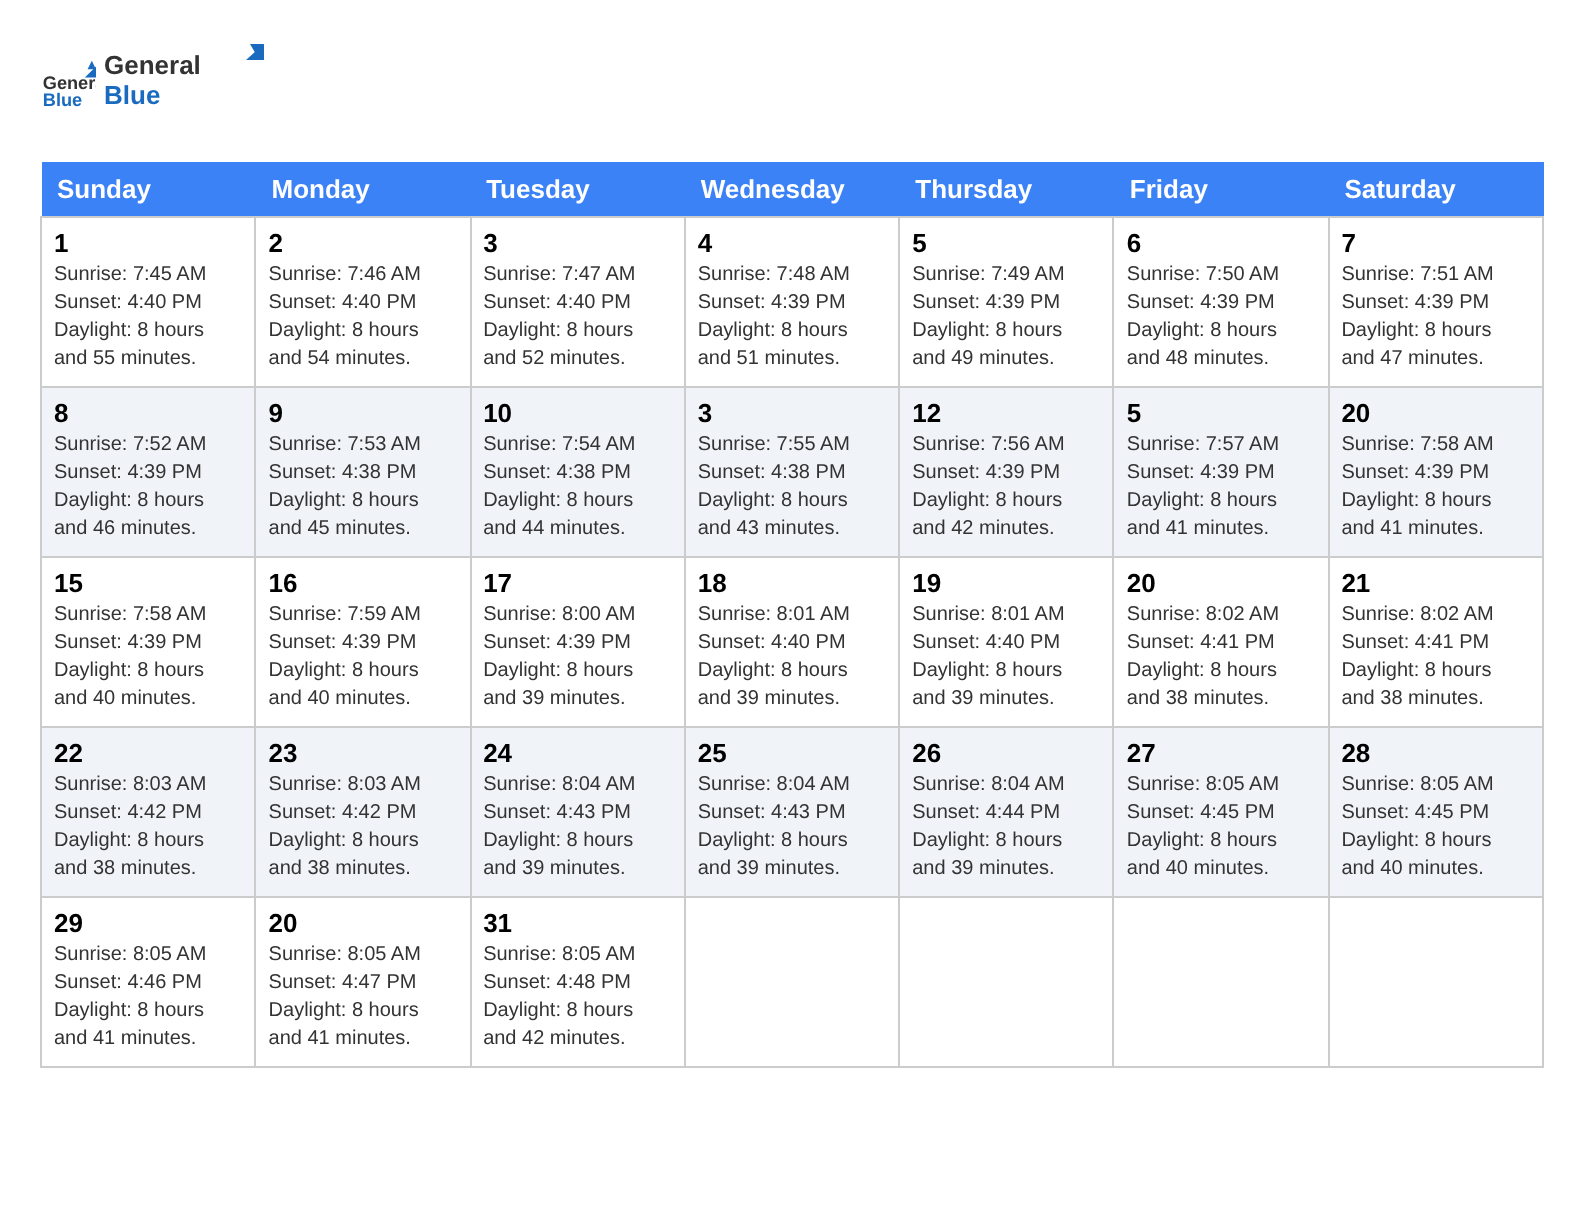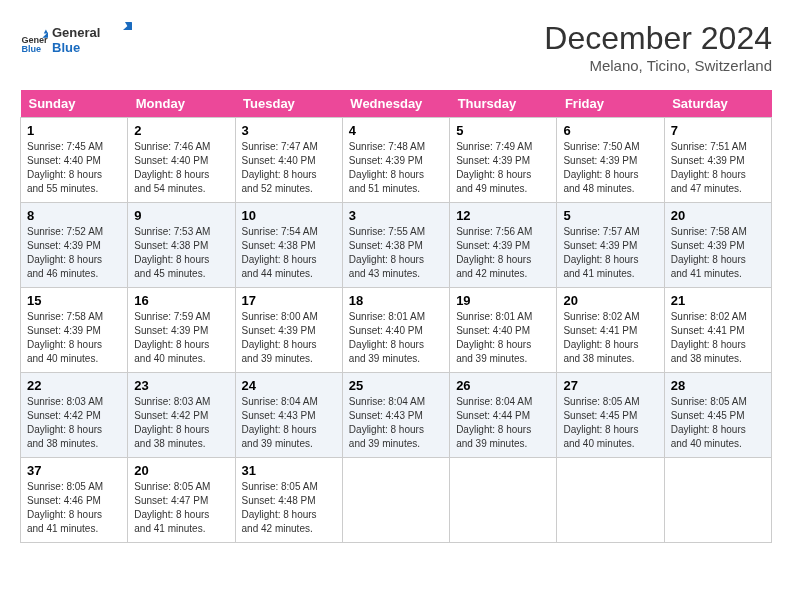--- a/index.html
+++ b/index.html
@@ -36,21 +36,21 @@
     .subtitle {
       font-size: 15px;
       color: #555;
     }
     table {
       width: 100%;
       border-collapse: collapse;
       font-size: 11px;
     }
     thead th {
-      background-color: #ec4899;
+      background-color: #3b82f6;
       color: #fff;
       text-align: left;
       padding: 6px 8px;
       font-size: 13px;
       font-weight: bold;
     }
     tbody td {
       border: 1px solid #ccc;
       vertical-align: top;
       padding: 5px 6px;
@@ -92,24 +92,20 @@
     </svg>
     <div>
       <svg width="80" height="40" viewBox="0 0 80 40">
         <text x="0" y="17" font-family="Arial" font-size="13" font-weight="bold" fill="#333">General</text>
         <text x="0" y="32" font-family="Arial" font-size="13" font-weight="bold" fill="#1a6bbf">Blue</text>
         <polygon points="73,2 80,2 76.5,8" fill="#1a6bbf"></polygon>
         <polygon points="71,10 80,2 80,10" fill="#1a6bbf"></polygon>
       </svg>
     </div>
   </div>
-  <div class="title-section">
-    <div class="month-title">December 2024</div>
-    <div class="subtitle">Melano, Ticino, Switzerland</div>
-  </div>
 </div>
 
 <table>
   <thead>
     <tr>
     <th>Sunday</th>
         <th>Monday</th>
         <th>Tuesday</th>
         <th>Wednesday</th>
         <th>Thursday</th>
@@ -345,21 +341,21 @@
         <span class="day-num">28</span>
         <div class="day-info">
           Sunrise: 8:05 AM<br>
           Sunset: 4:45 PM<br>
           Daylight: 8 hours and 40 minutes.
         </div>
       </td>
       </tr>
       <tr>
         <td>
-        <span class="day-num">37</span>
+        <span class="day-num">29</span>
         <div class="day-info">
           Sunrise: 8:05 AM<br>
           Sunset: 4:46 PM<br>
           Daylight: 8 hours and 41 minutes.
         </div>
       </td>
         <td>
         <span class="day-num">20</span>
         <div class="day-info">
           Sunrise: 8:05 AM<br>

